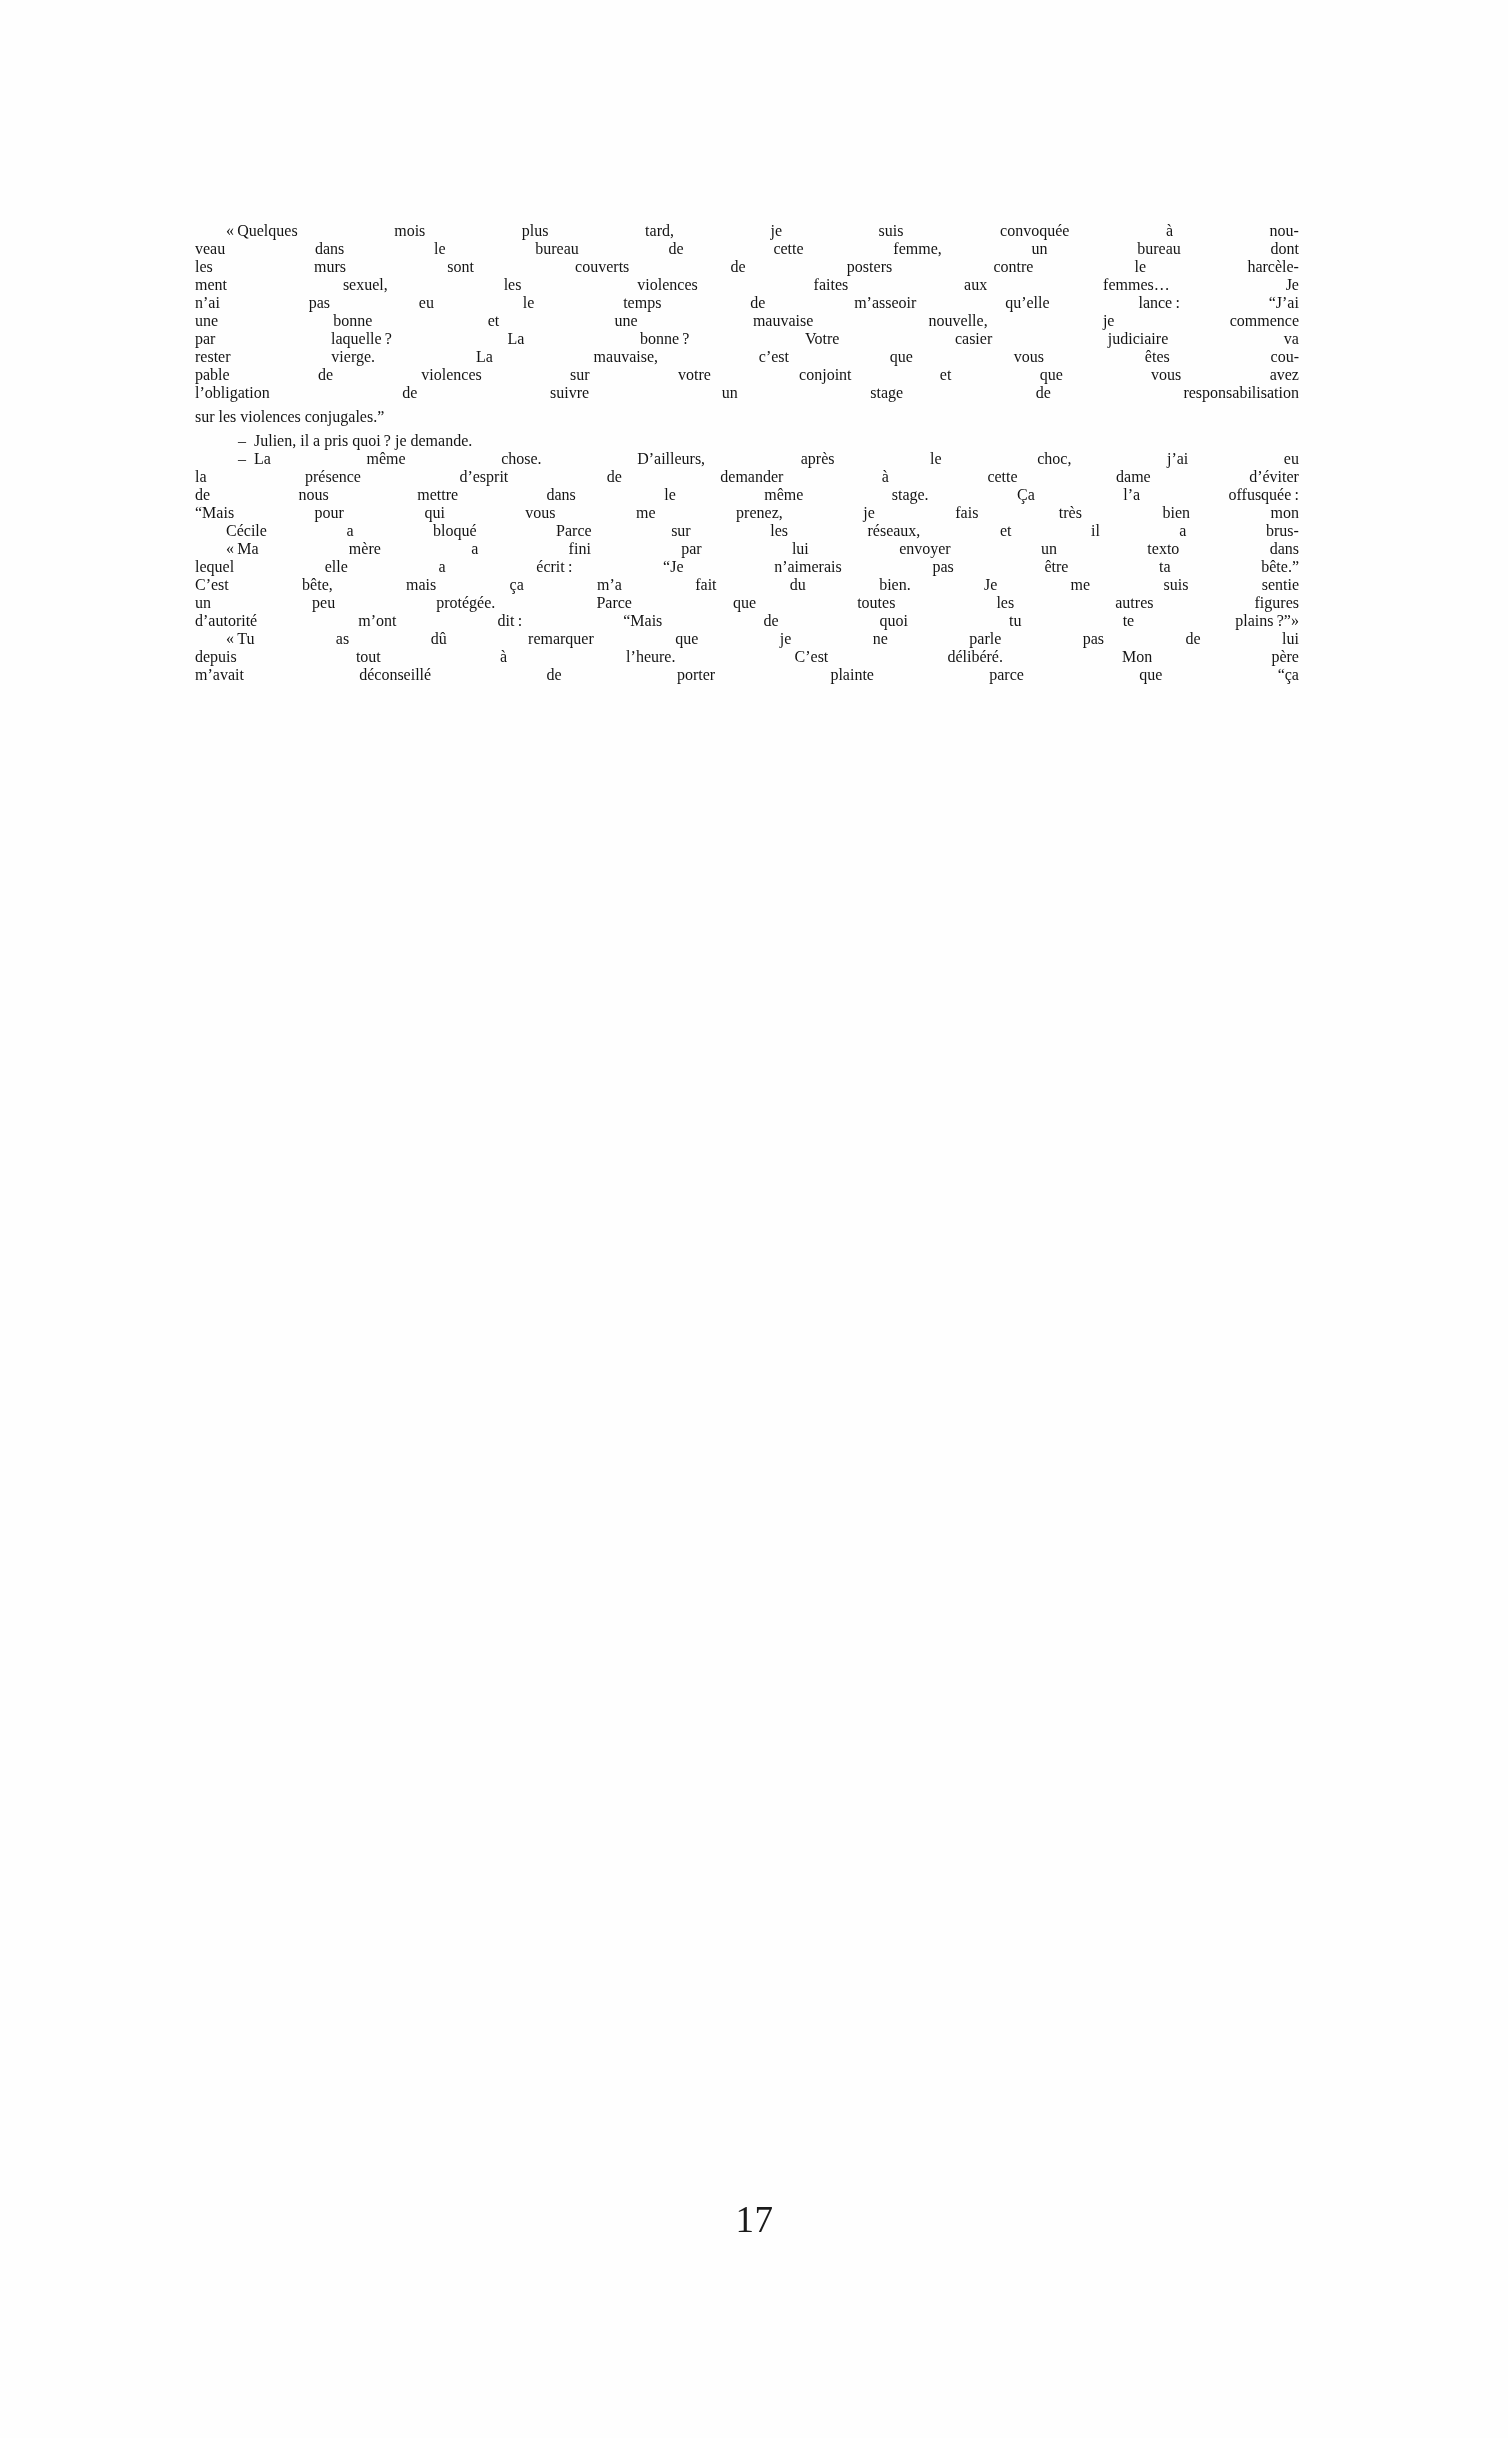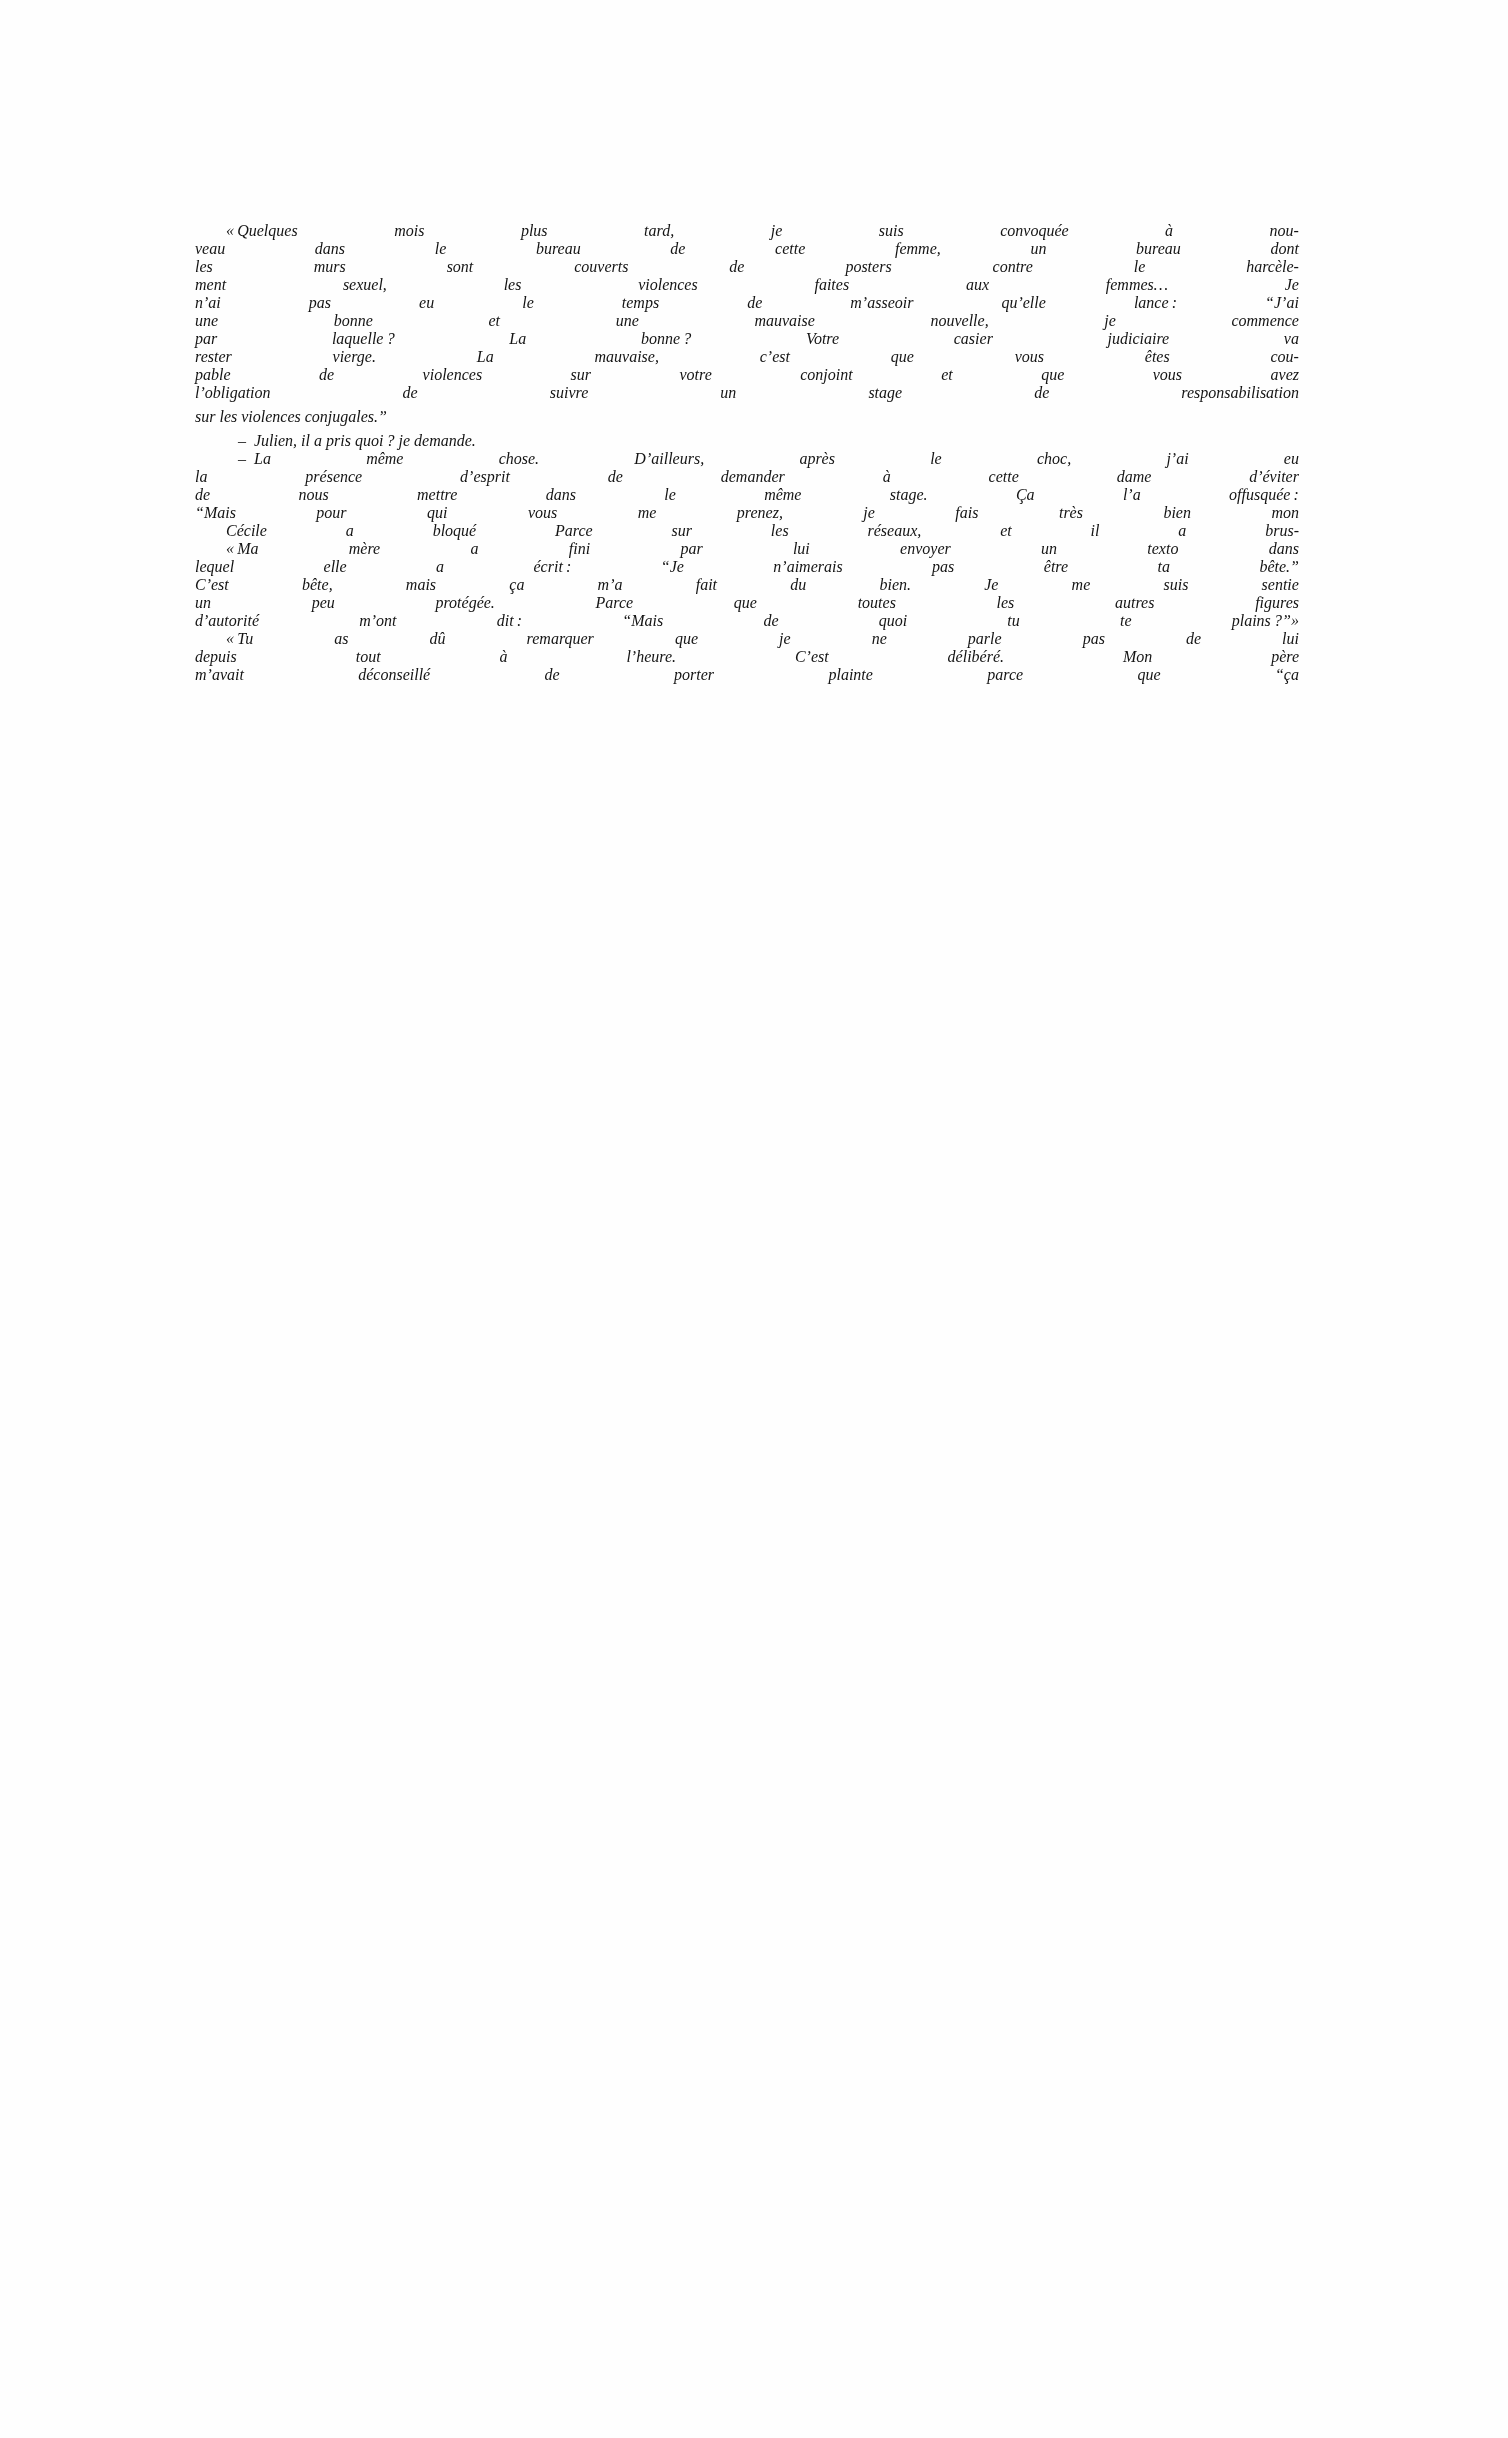--- a/index.html
+++ b/index.html
@@ -16,21 +16,20 @@
     font-family: "Liberation Serif", "DejaVu Serif", serif;
     color: #141414;
     -webkit-font-smoothing: antialiased;
   }
 
   
   #page {
     position: absolute;
     inset: 0;
     background: #fefefe;
-    font-style: italic;
   }
 
   
   #text-block {
     position: absolute;
     left: 195px;
     top: 222px;
     width: 1104px;
   }
 
@@ -344,15 +343,16 @@
         <span class="w">déconseillé</span>
         <span class="w">de</span>
         <span class="w">porter</span>
         <span class="w">plainte</span>
         <span class="w">parce</span>
         <span class="w">que</span>
         <span class="w">“ça</span>
       </div>
     </div>
 
+  <div id="folio">17</div>
 
 </div>
 
 
 </body></html>

